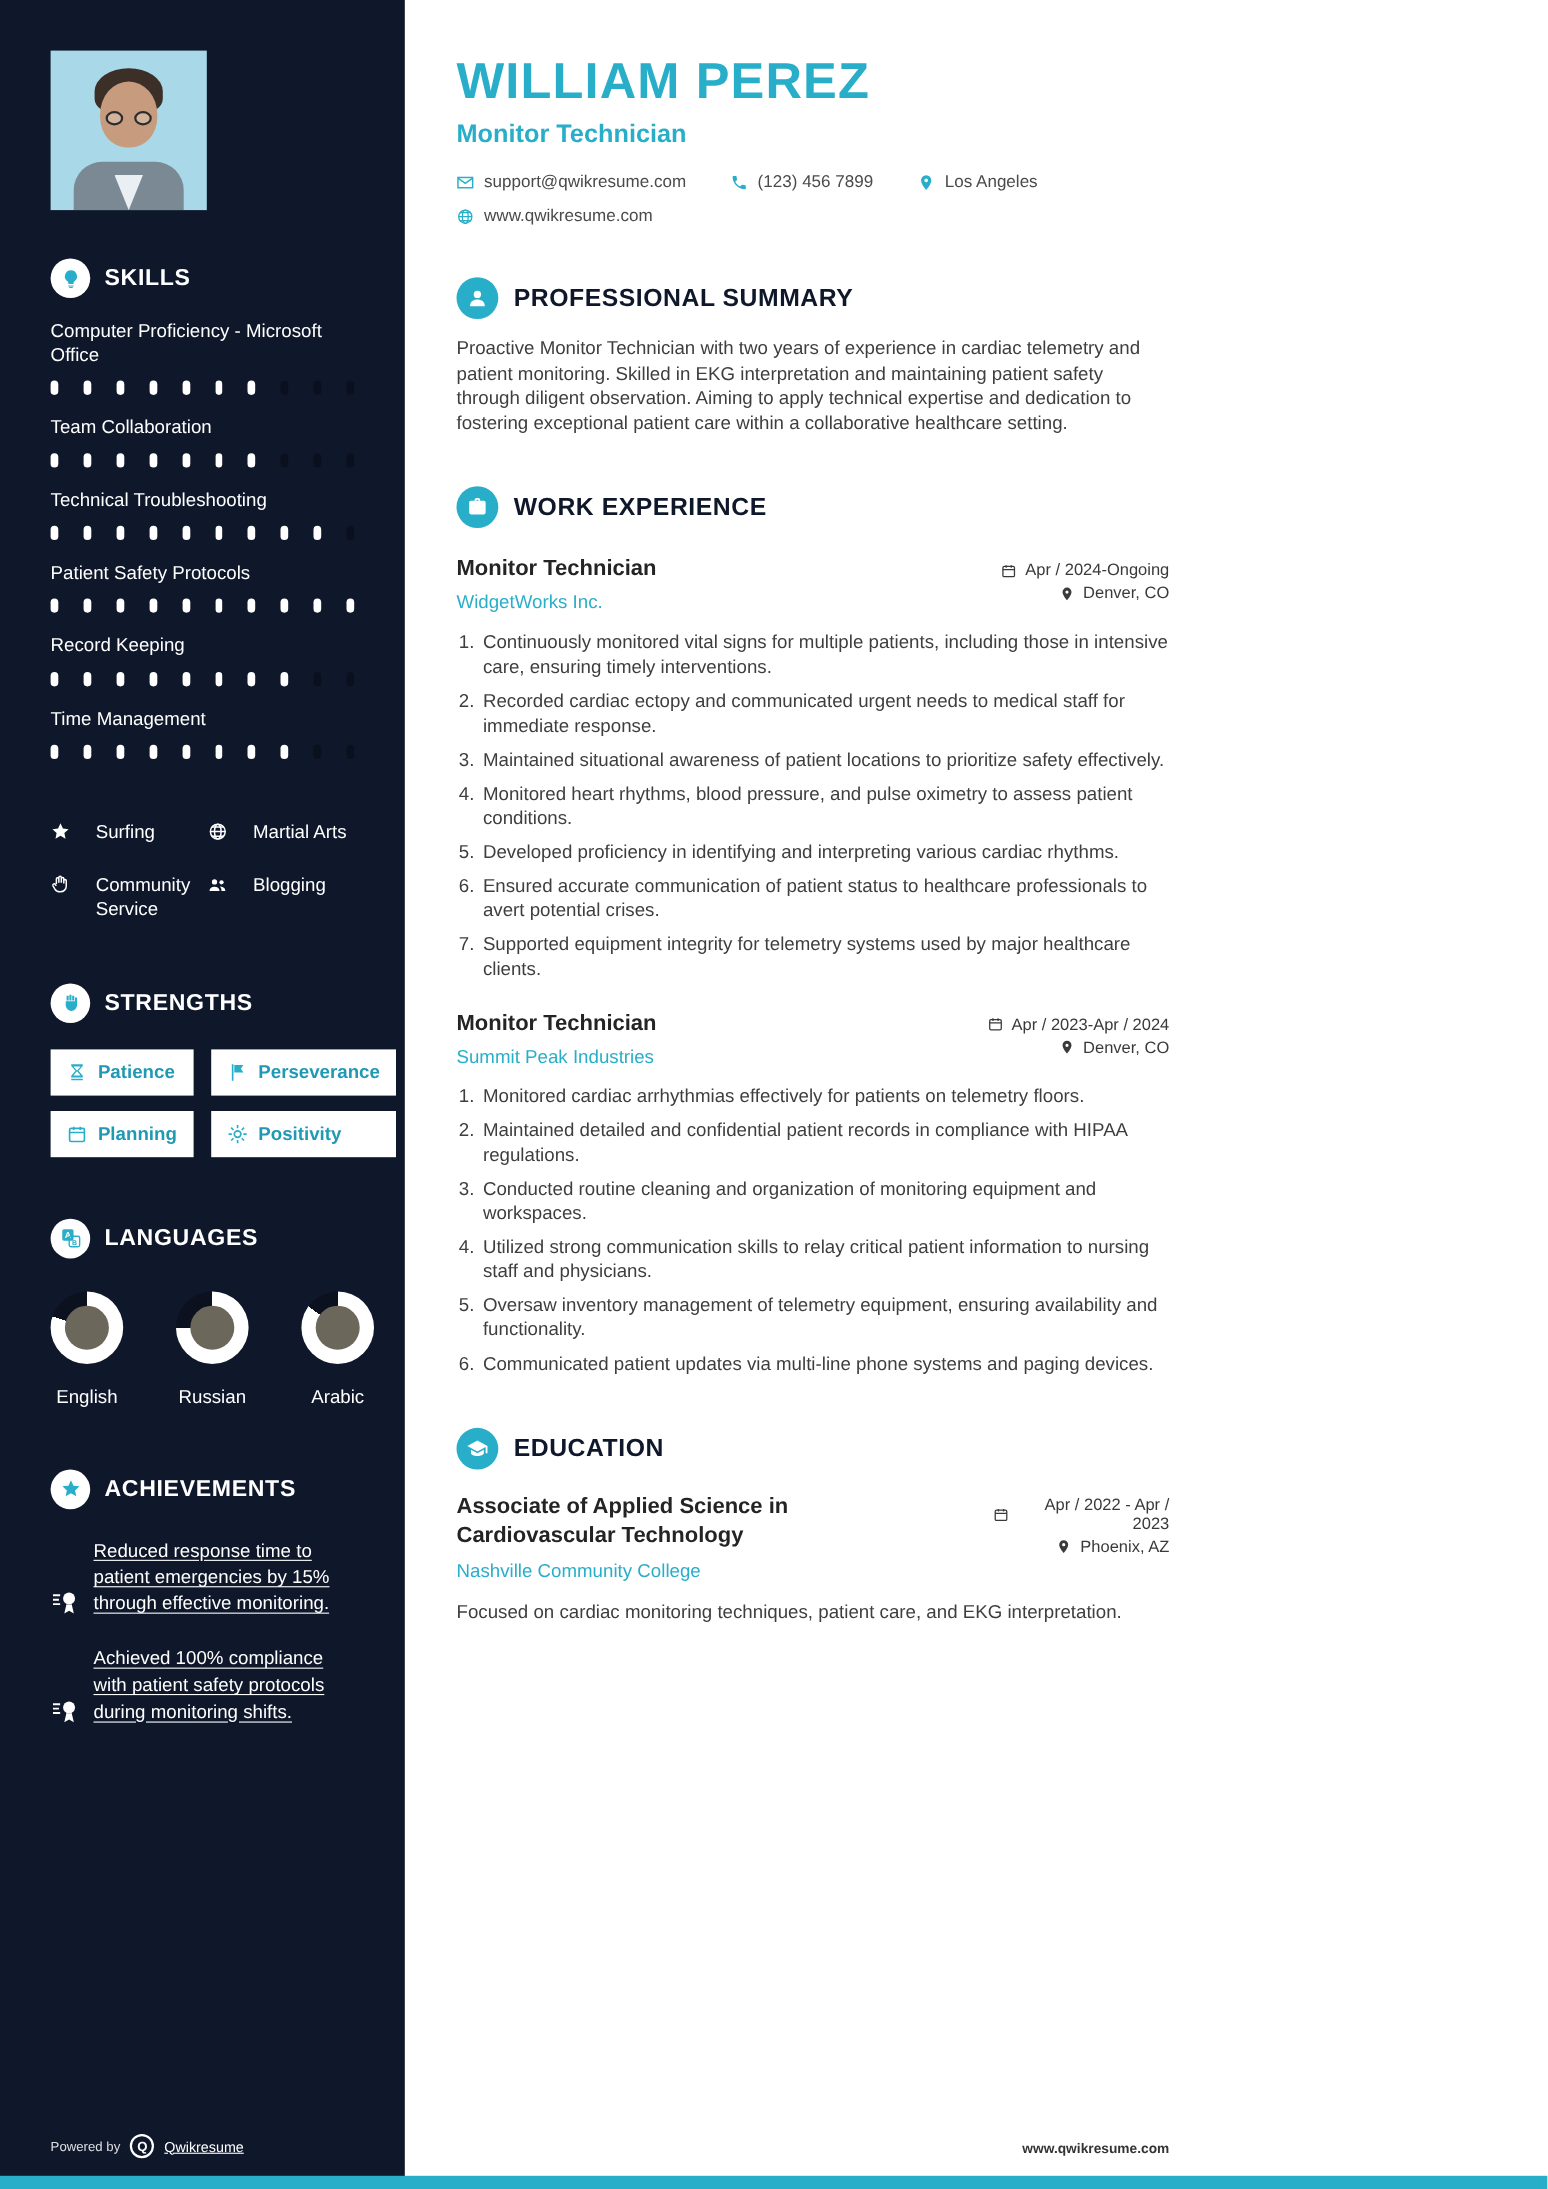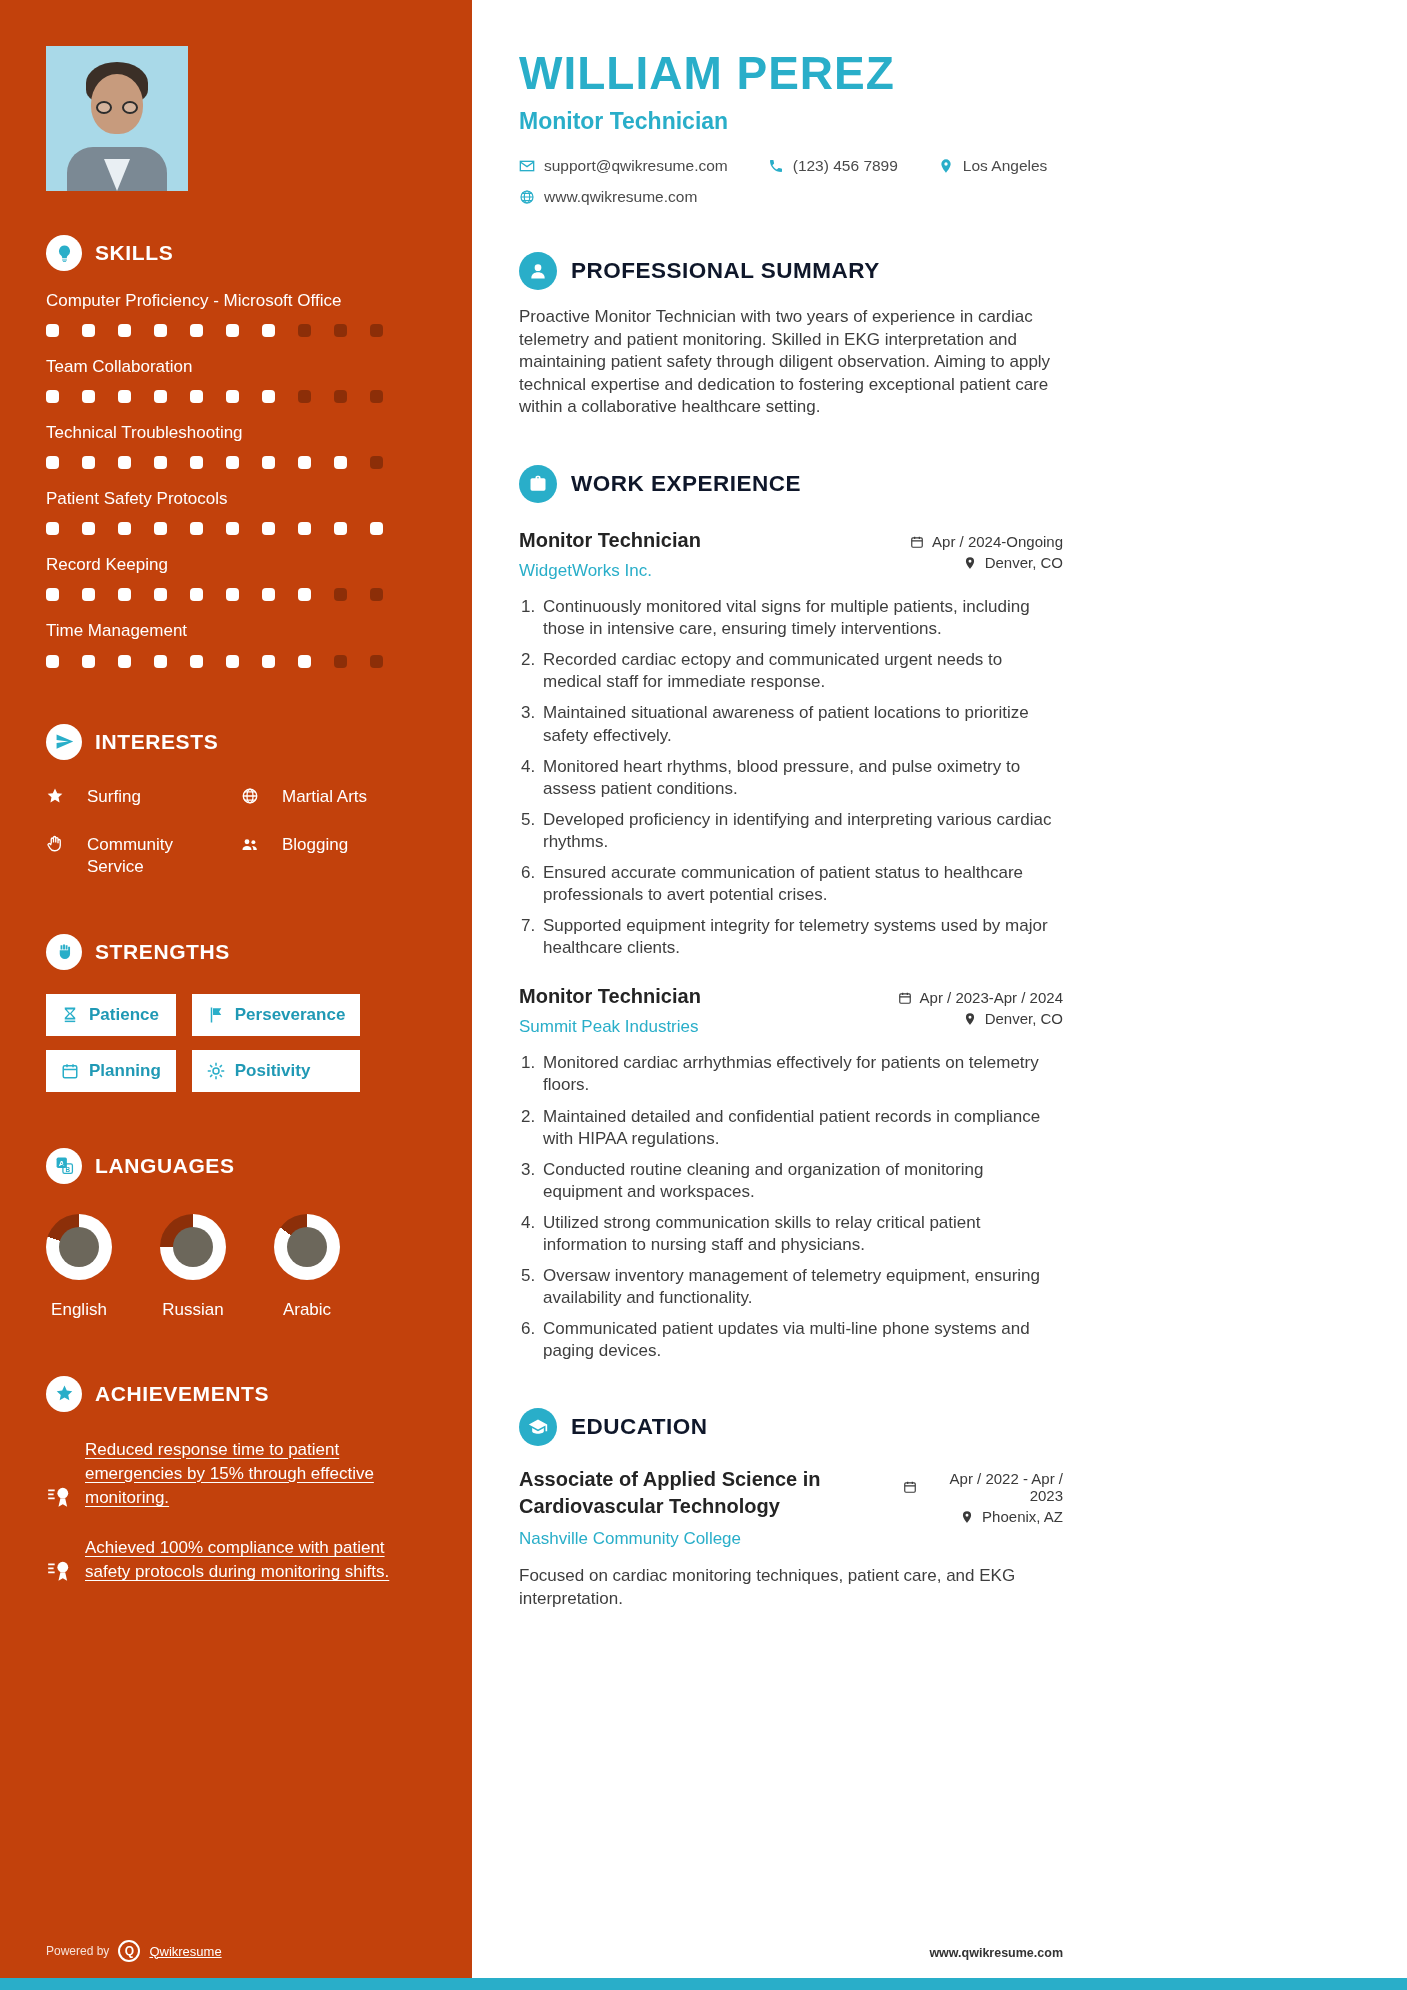--- a/index.html
+++ b/index.html
@@ -6,21 +6,21 @@
   html,body { background:#ffffff; }
   body {
     width:1407px; height:1990px;
     font-family:"Liberation Sans", sans-serif;
     color:#3e3e3e;
   }
   .page { position:relative; width:1407px; height:1990px; display:flex; overflow:hidden; background:#fff; }
 
   
   .sidebar {
-    width:472px; flex-shrink:0; background:#c2410c; color:#fff;
+    width:368px; flex-shrink:0; background:#0f172a; color:#fff;
     padding:46px; position:relative;
   }
   .photo {
     width:142px; height:145px; background:#a9d9e8; position:relative; overflow:hidden;
   }
   .av-hair { position:absolute; top:16px; left:40px; width:62px; height:42px; background:#3b2f27; border-radius:50% 50% 34% 34%; }
   .av-head { position:absolute; top:28px; left:45px; width:52px; height:60px; background:#c79b7d; border-radius:50% 50% 46% 46%; }
   .av-glass-l, .av-glass-r { position:absolute; top:55px; width:16px; height:13px; border:2px solid #2c2c2c; border-radius:50%; background:rgba(255,255,255,.25); }
   .av-glass-l { left:50px; } .av-glass-r { left:76px; }
   .av-body { position:absolute; bottom:-10px; left:21px; width:100px; height:54px; background:#7b8994; border-radius:26px 26px 0 0; }
@@ -219,28 +219,20 @@
             <span class="dot on"></span>
             <span class="dot on"></span>
             <span class="dot on"></span>
             <span class="dot"></span>
             <span class="dot"></span>
           </div>
       </div>
     </section>
 
     <section class="side-section">
-      <div class="side-head">
-        <span class="side-badge icon">
-            <svg viewBox="0 0 24 24" fill="currentColor">
-              <path d="M2 21l21-9L2 3v7l15 2-15 2v7z"></path>
-            </svg>
-          </span>
-        <h2>INTERESTS</h2>
-      </div>
       <div class="interests-grid">
         <div class="interest">
           <span class="i-icon icon">
               <svg viewBox="0 0 24 24" fill="currentColor">
                 <path d="M12 2l2.9 6.3 6.9.8-5.1 4.7 1.4 6.8L12 17l-6.1 3.6 1.4-6.8L2.2 9.1l6.9-.8L12 2z"></path>
               </svg>
             </span>
           <span>Surfing</span>
         </div>
         <div class="interest">

